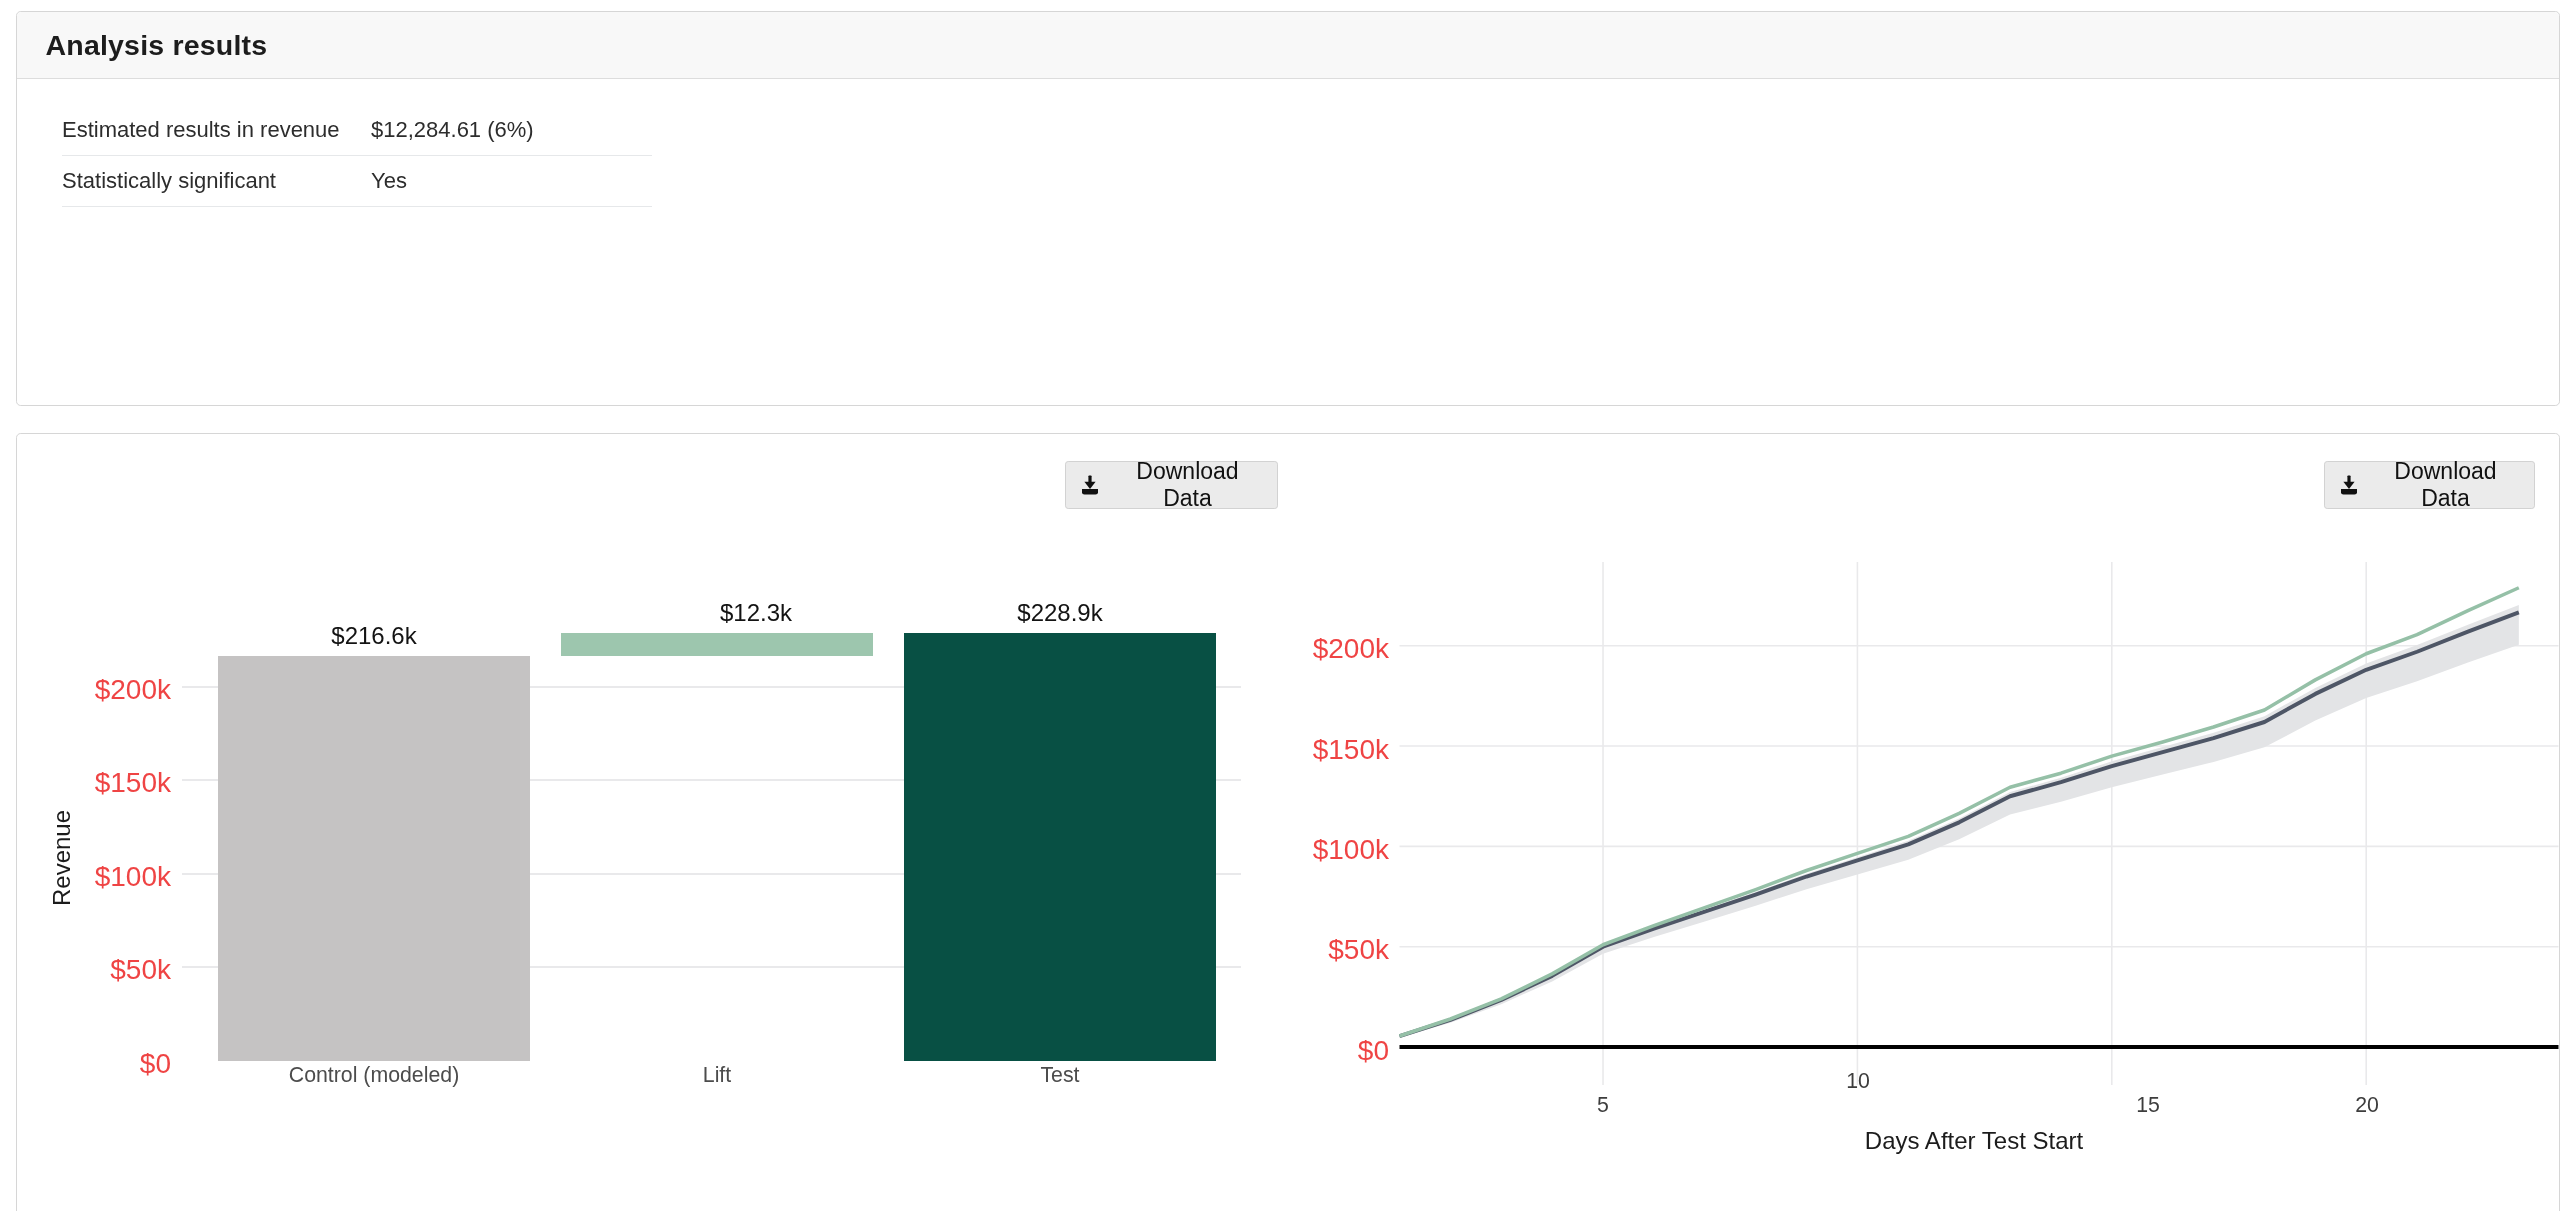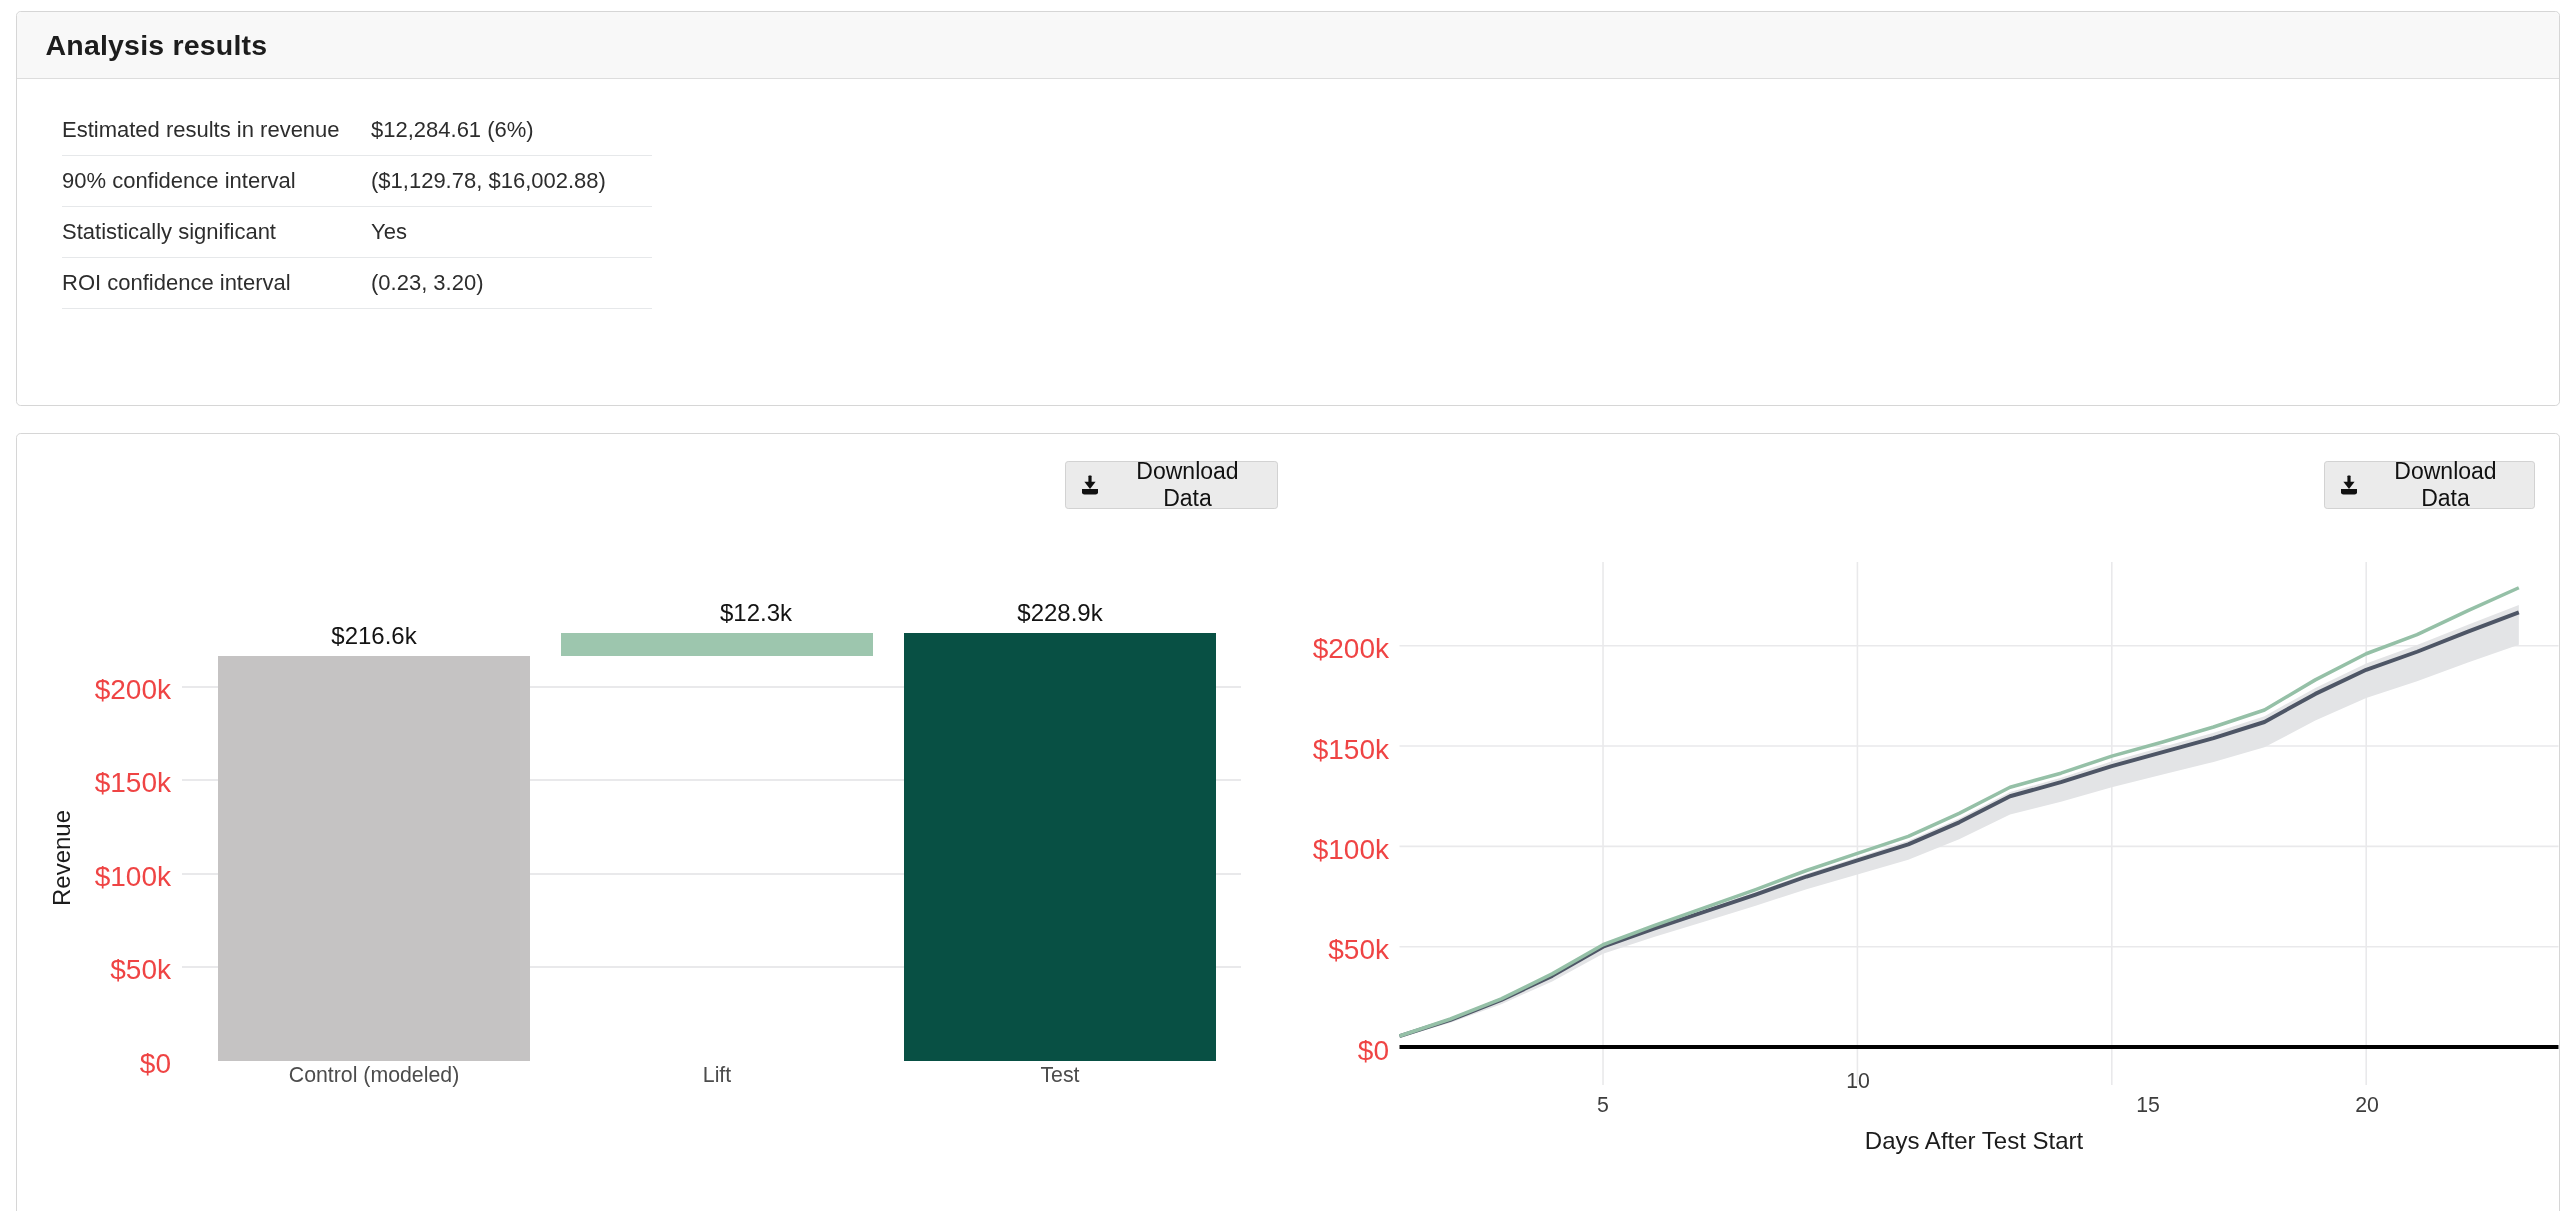--- a/index.html
+++ b/index.html
@@ -37,30 +37,22 @@
   <section class="card analysis-card">
     <header>
       <h1>Analysis results</h1>
     </header>
     <div class="atable" id="analysis-table">
         <div class="arow">
           <div class="alabel">Estimated results in revenue</div>
           <div class="avalue">$12,284.61 (6%)</div>
         </div>
         <div class="arow">
-          <div class="alabel">90% confidence interval</div>
-          <div class="avalue">($1,129.78, $16,002.88)</div>
-        </div>
-        <div class="arow">
           <div class="alabel">Statistically significant</div>
           <div class="avalue">Yes</div>
-        </div>
-        <div class="arow">
-          <div class="alabel">ROI confidence interval</div>
-          <div class="avalue">(0.23, 3.20)</div>
         </div>
       </div>
   </section>
 
   <section class="card charts-card">
 
     <button class="dl-btn" style="left:1048px;top:27px;width:213px;height:48px;">
       <span>
         <svg width="24" height="24" viewBox="0 0 30 30" fill="#111111">
           <rect x="13" y="3" width="4" height="10" rx="1"></rect>

